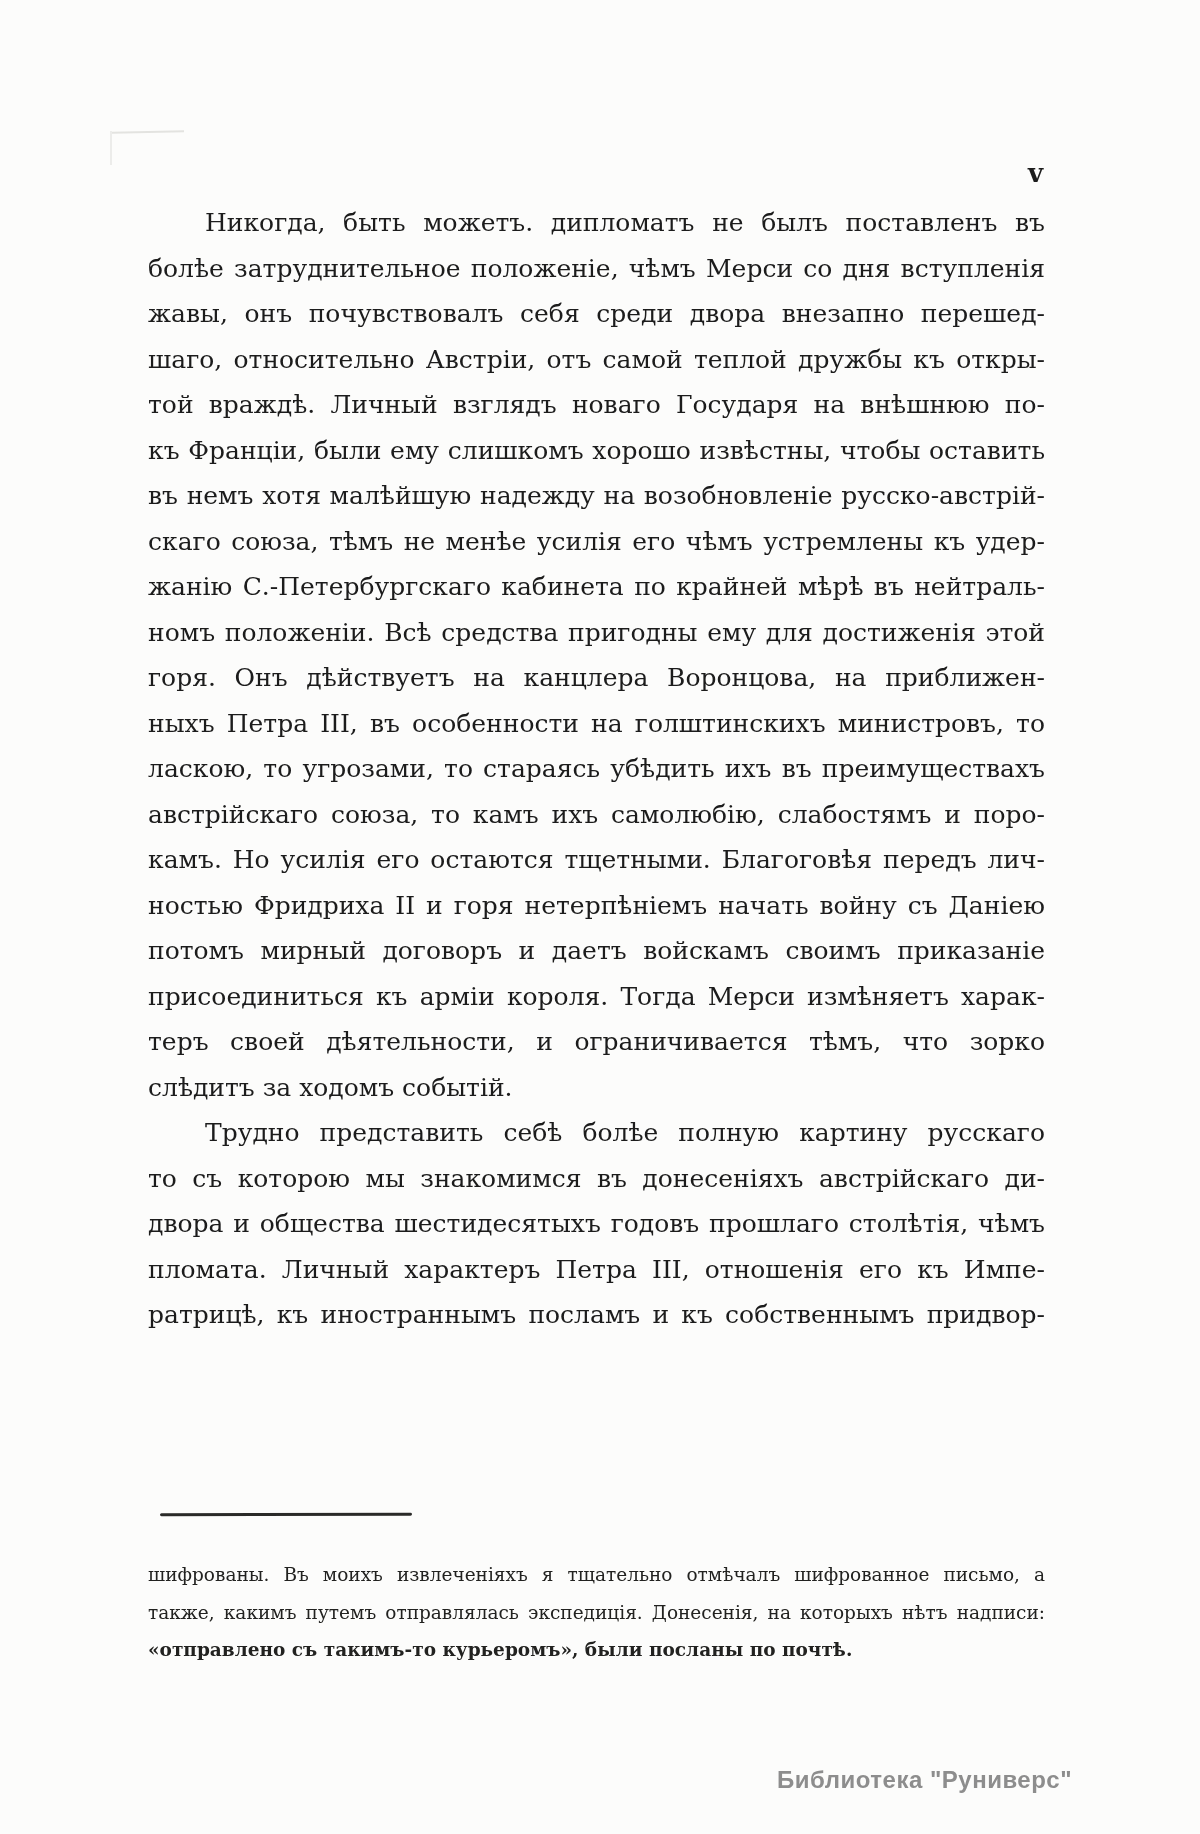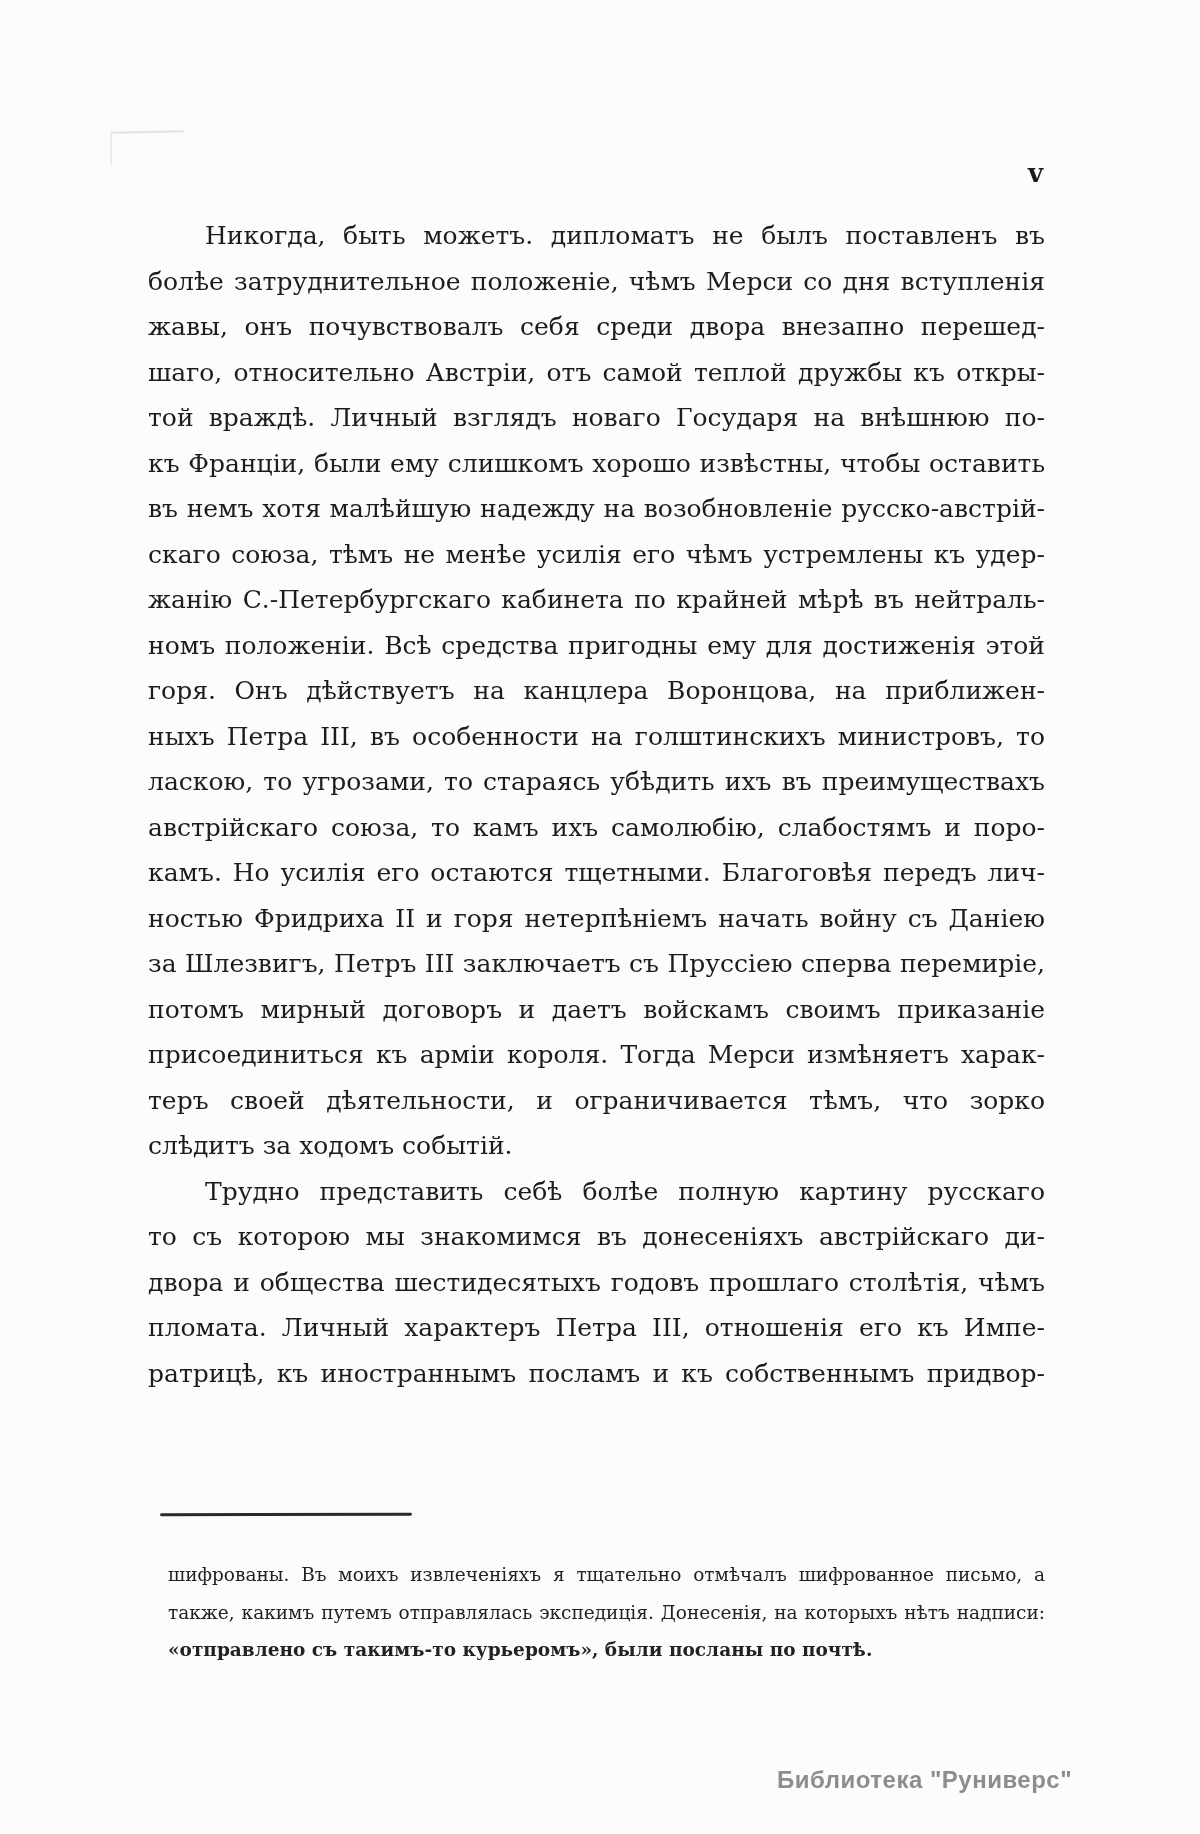--- a/index.html
+++ b/index.html
@@ -8,21 +8,21 @@
     background:#fcfcfb;
     font-family:"DejaVu Serif","Liberation Serif",serif;
     color:#1c1c1c;
     overflow:hidden;
   }
   .page-number{
     position:absolute;left:1028px;top:158px;
     font-size:26px;font-weight:bold;letter-spacing:1px;
   }
   .text-block{
-    position:absolute;left:148px;top:213px;width:897px;
+    position:absolute;left:148px;top:200px;width:897px;
     font-size:25px;line-height:45.5px;
   }
   .line{
     text-align:justify;
     -moz-text-align-last:justify;
     text-align-last:justify;
     white-space:normal;
     height:45.5px;overflow:hidden;
   }
   .line.indent{padding-left:57px;}
@@ -33,21 +33,21 @@
     transform:rotate(-0.15deg);
   }
   .footnote{
     position:absolute;left:148px;top:1556px;width:897px;
     font-size:18.5px;line-height:37.5px;color:#222220;
   }
   .fn-line{
     text-align:justify;
     -moz-text-align-last:justify;
     text-align-last:justify;
-    height:37.5px;overflow:hidden;margin-left:20px;
+    height:37.5px;overflow:hidden;
   }
   .fn-line.last-left{text-align-last:left;font-weight:bold;-moz-text-align-last:left;}
   .watermark{
     position:absolute;left:777px;top:1766px;
     font-family:"Liberation Sans","DejaVu Sans",sans-serif;
     font-size:24px;font-weight:bold;color:#8d8d8d;
     letter-spacing:0.5px;
   }
   .artifact-top-left{
     position:absolute;left:112px;top:131px;width:72px;height:2px;
@@ -78,21 +78,20 @@
       <div class="line">въ немъ хотя малѣйшую надежду на возобновленіе русско-австрій-</div>
       <div class="line">скаго союза, тѣмъ не менѣе усилія его чѣмъ устремлены къ удер-</div>
       <div class="line">жанію С.-Петербургскаго кабинета по крайней мѣрѣ въ нейтраль-</div>
       <div class="line">номъ положеніи. Всѣ средства пригодны ему для достиженія этой</div>
       <div class="line">горя. Онъ дѣйствуетъ на канцлера Воронцова, на приближен-</div>
       <div class="line">ныхъ Петра III, въ особенности на голштинскихъ министровъ, то</div>
       <div class="line">ласкою, то угрозами, то стараясь убѣдить ихъ въ преимуществахъ</div>
       <div class="line">австрійскаго союза, то камъ ихъ самолюбію, слабостямъ и поро-</div>
       <div class="line">камъ. Но усилія его остаются тщетными. Благоговѣя передъ лич-</div>
       <div class="line">ностью Фридриха II и горя нетерпѣніемъ начать войну съ Даніею</div>
-      <div class="line">за Шлезвигъ, Петръ III заключаетъ съ Пруссіею сперва перемиріе,</div>
       <div class="line">потомъ мирный договоръ и даетъ войскамъ своимъ приказаніе</div>
       <div class="line">присоединиться къ арміи короля. Тогда Мерси измѣняетъ харак-</div>
       <div class="line">теръ своей дѣятельности, и ограничивается тѣмъ, что зорко</div>
       <div class="line last-left">слѣдитъ за ходомъ событій.</div>
       <div class="line indent">Трудно представить себѣ болѣе полную картину русскаго</div>
       <div class="line">то съ которою мы знакомимся въ донесеніяхъ австрійскаго ди-</div>
       <div class="line">двора и общества шестидесятыхъ годовъ прошлаго столѣтія, чѣмъ</div>
       <div class="line">пломата. Личный характеръ Петра III, отношенія его къ Импе-</div>
       <div class="line">ратрицѣ, къ иностраннымъ посламъ и къ собственнымъ придвор-</div>
     </div>

